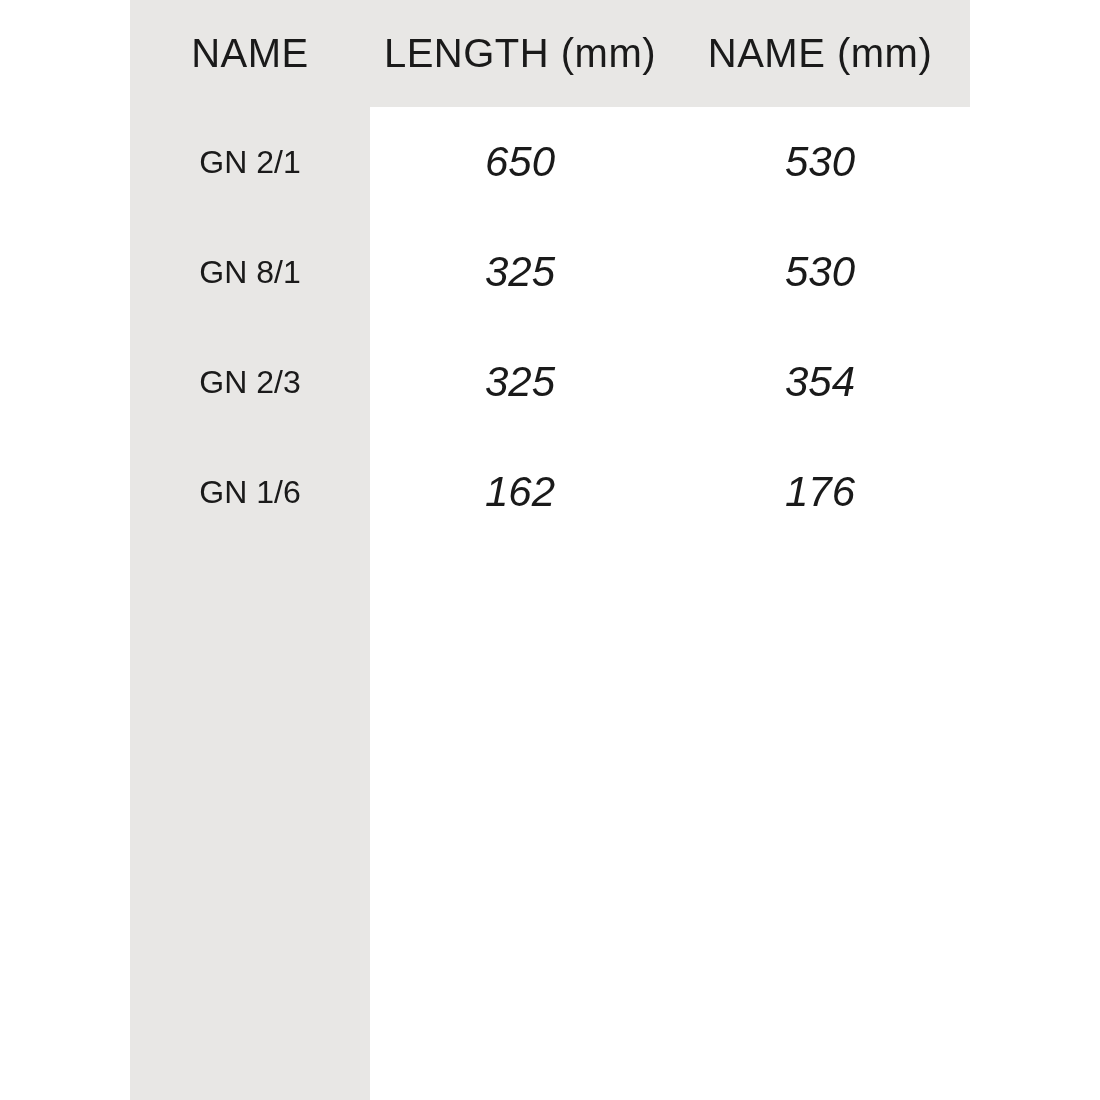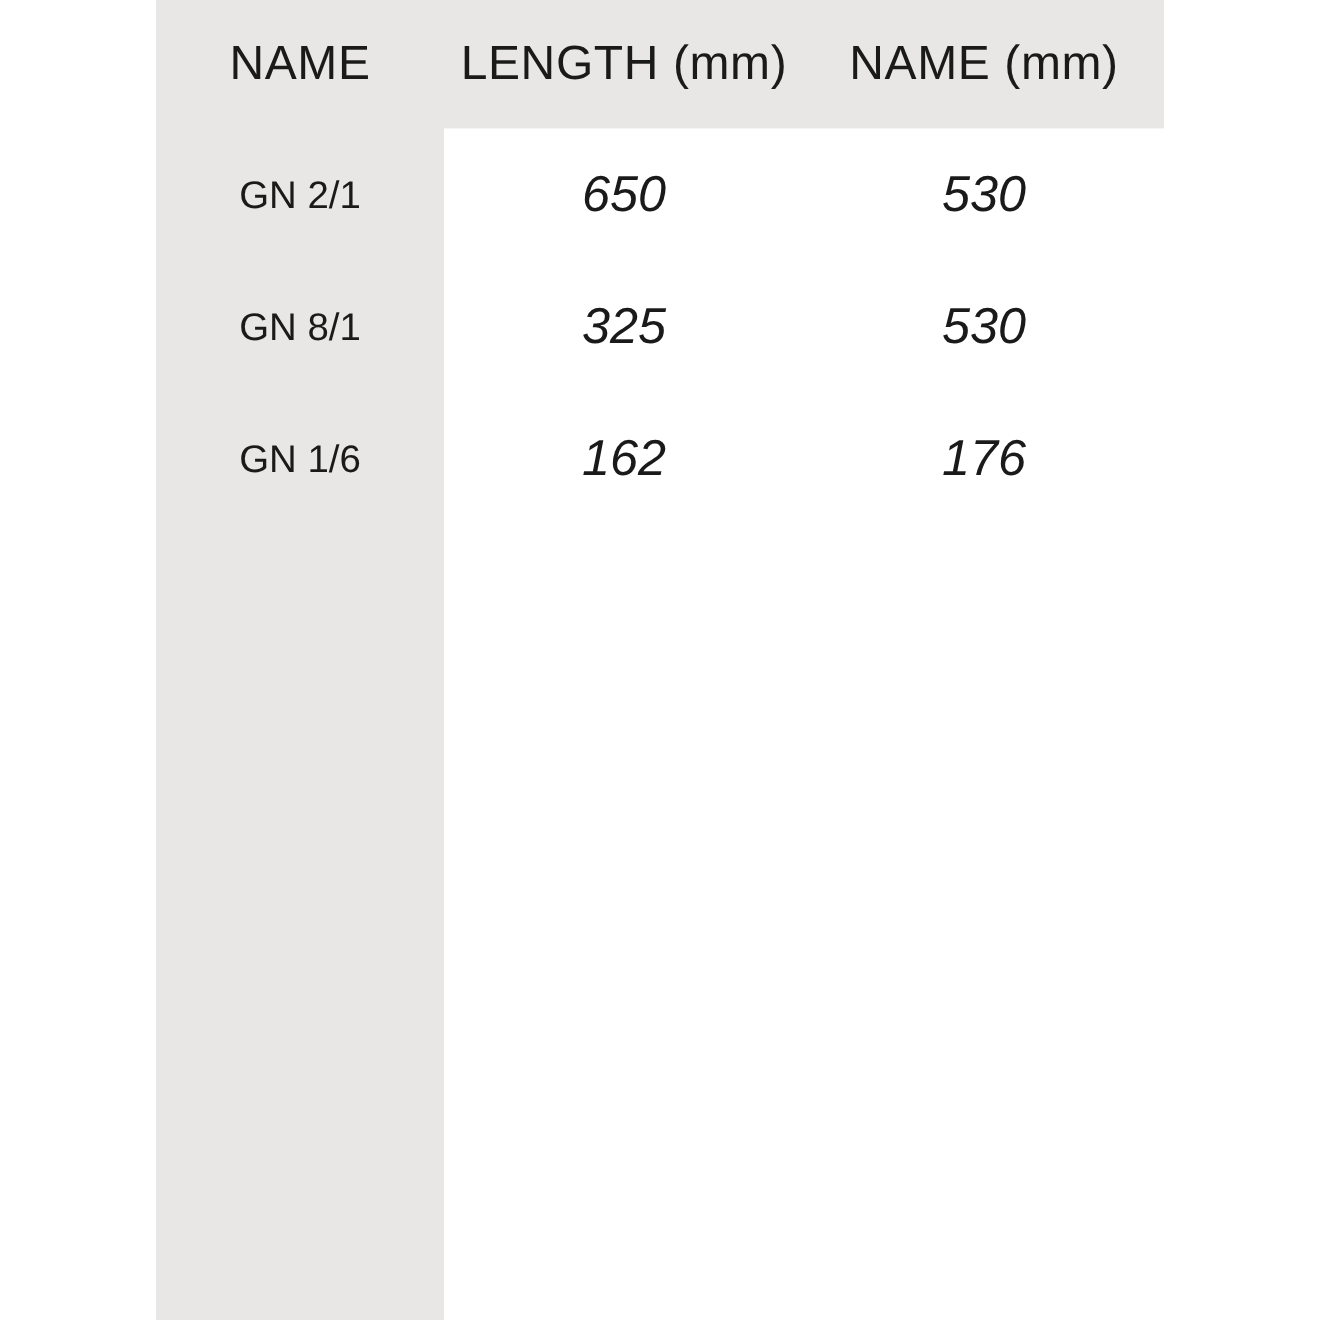--- a/index.html
+++ b/index.html
@@ -110,19 +110,24 @@
         <td class="name-cell">GN 2/1</td>
         <td class="value-cell">650</td>
         <td class="value-cell">530</td>
       </tr>
       <tr>
         <td class="name-cell">GN 8/1</td>
         <td class="value-cell">325</td>
         <td class="value-cell">530</td>
       </tr>
       <tr>
+        <td class="name-cell">GN 2/3</td>
+        <td class="value-cell">325</td>
+        <td class="value-cell">354</td>
+      </tr>
+      <tr>
         <td class="name-cell">GN 1/6</td>
         <td class="value-cell">162</td>
         <td class="value-cell">176</td>
       </tr>
     </tbody>
   </table>
 </div>
 
 </body></html>

